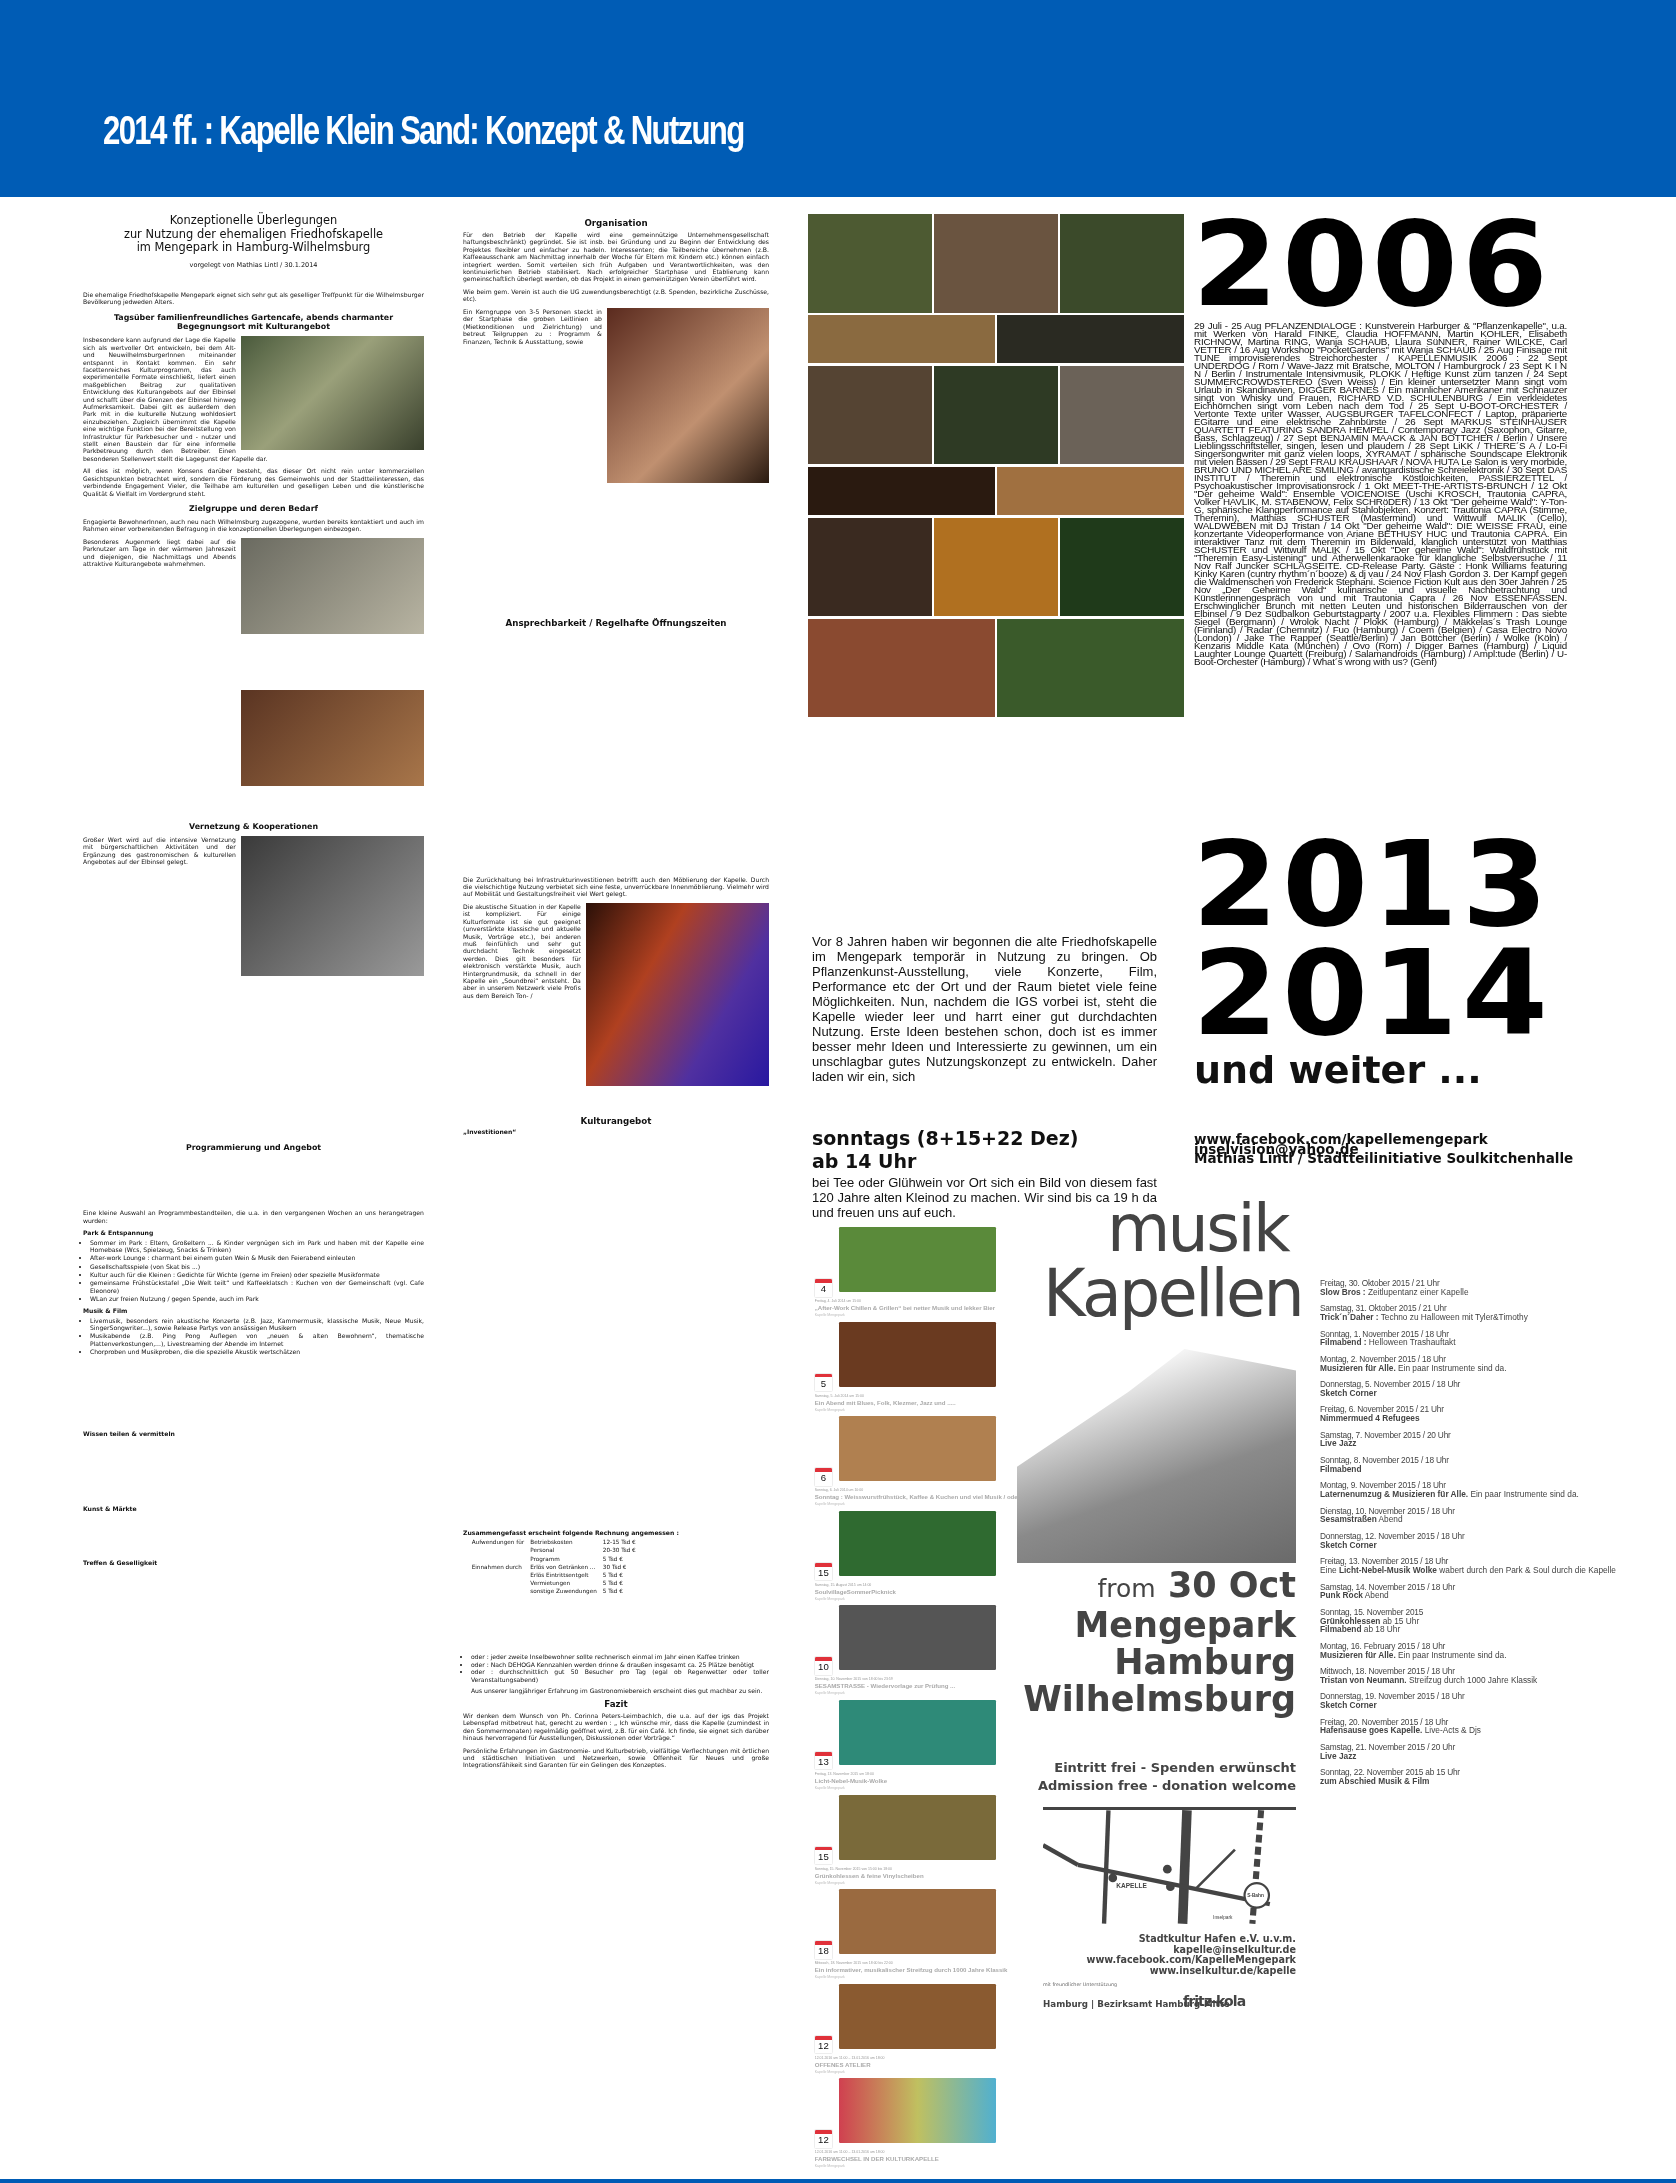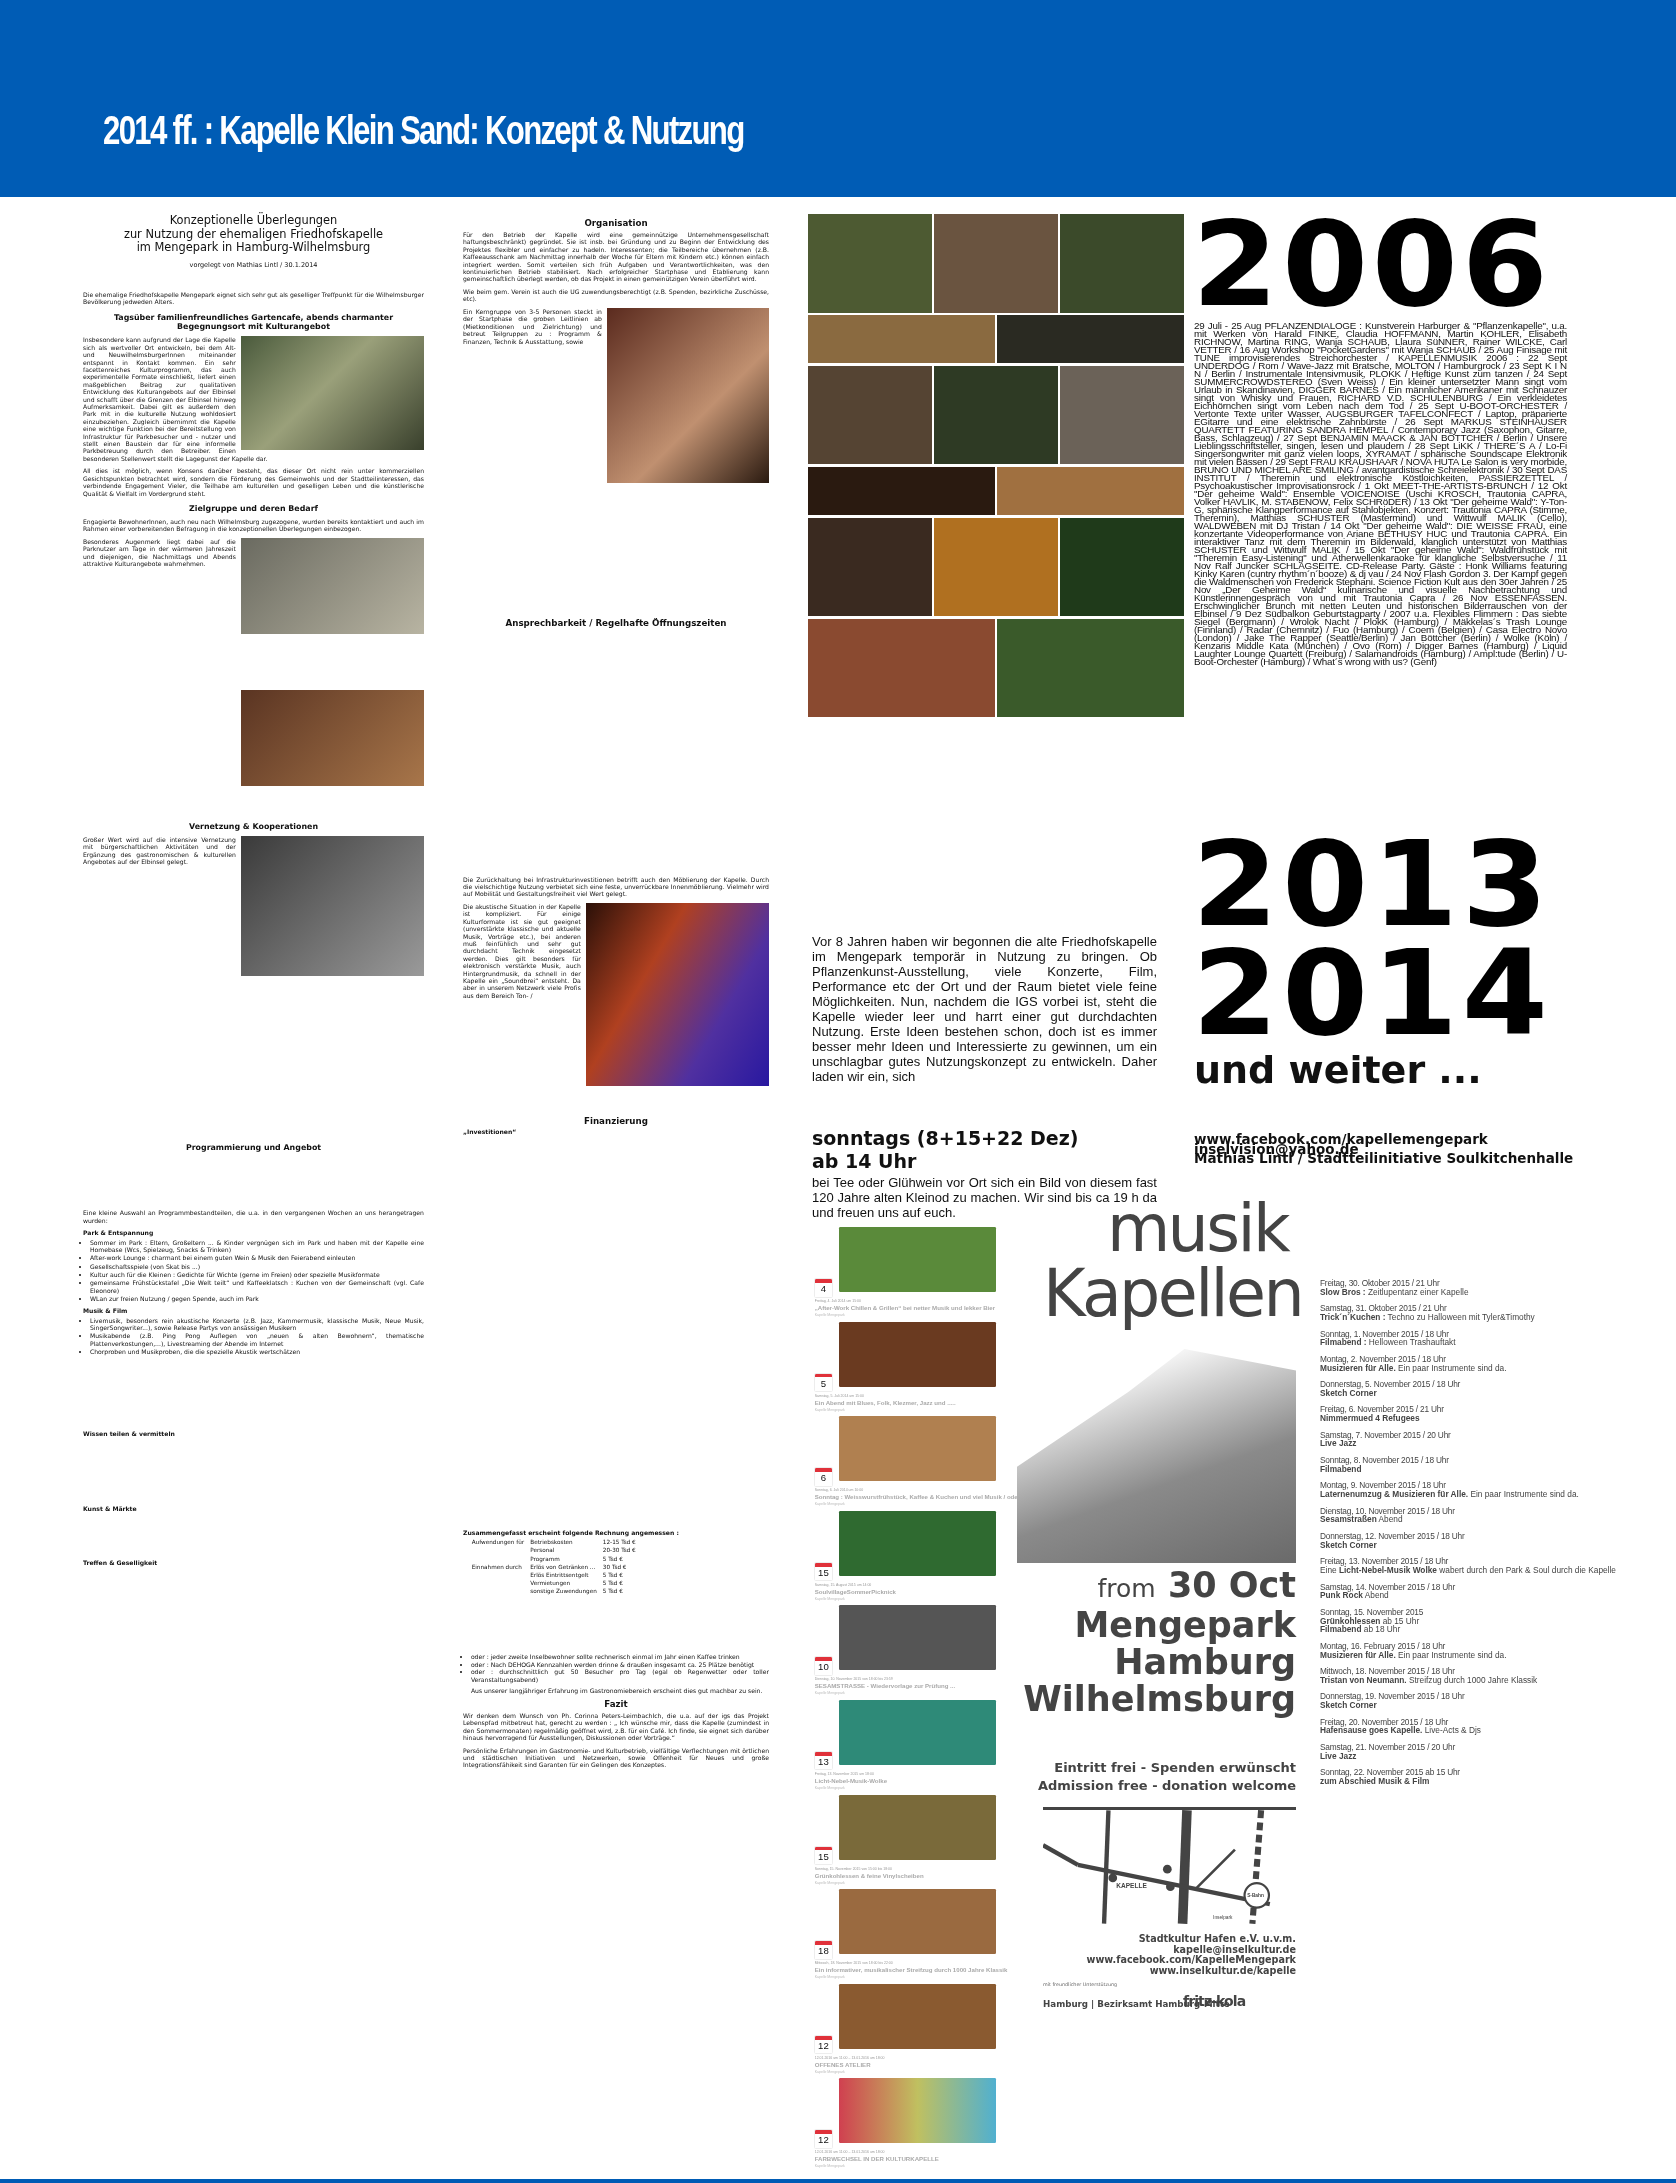--- a/index.html
+++ b/index.html
@@ -138,21 +138,21 @@
   <p>Wie beim gem. Verein ist auch die UG zuwendungsberechtigt (z.B. Spenden, bezirkliche Zuschüsse, etc).</p>
   <div class="photo" style="width:162px;height:175px;background:linear-gradient(135deg,#5a2a1e,#c09070 60%,#2a1a10);"></div>
   <p>Ein Kerngruppe von 3-5 Personen steckt in der Startphase die groben Leitlinien ab (Mietkonditionen und Zielrichtung) und betreut Teilgruppen zu : Programm &amp; Finanzen, Technik &amp; Ausstattung, sowie</p>
   <div style="clear:both;height:127px;"></div>
   <h3>Ansprechbarkeit / Regelhafte Öffnungszeiten</h3>
   <div style="height:245px;"></div>
   <p>Die Zurückhaltung bei Infrastrukturinvestitionen betrifft auch den Möblierung der Kapelle. Durch die vielschichtige Nutzung verbietet sich eine feste, unverrückbare Innenmöblierung. Vielmehr wird auf Mobilität und Gestaltungsfreiheit viel Wert gelegt.</p>
   <div class="photo" style="width:183px;height:183px;background:linear-gradient(120deg,#2a1008,#b04020 35%,#5030a0 70%,#2818a0);"></div>
   <p>Die akustische Situation in der Kapelle ist kompliziert. Für einige Kulturformate ist sie gut geeignet (unverstärkte klassische und aktuelle Musik, Vorträge etc.), bei anderen muß feinfühlich und sehr gut durchdacht Technik eingesetzt werden. Dies gilt besonders für elektronisch verstärkte Musik, auch Hintergrundmusik, da schnell in der Kapelle ein „Soundbrei“ entsteht. Da aber in unserem Netzwerk viele Profis aus dem Bereich Ton- /</p>
   <div style="clear:both;height:22px;"></div>
-  <h3>Finanzierung</h3>
+  <h3>Kulturangebot</h3>
   <h4>„Investitionen“</h4>
   <div style="height:393px;"></div>
   <div style="font-weight:bold;">Zusammengefasst erscheint folgende Rechnung angemessen :</div>
   <table>
     <tbody>
         <tr>
           <td>Aufwendungen für</td>
           <td>Betriebskosten</td>
           <td>12-15 Tsd €</td>
         </tr>
@@ -365,21 +365,21 @@
   <div class="fritz" style="top:797px">fritz-kola</div>
 </div>
 
 <div class="program">
   <div class="item">
       <div class="when">Freitag, 30. Oktober 2015 / 21 Uhr</div>
       <div class="what"><b>Slow Bros :</b><span> Zeitlupentanz einer Kapelle</span></div>
     </div>
   <div class="item">
       <div class="when">Samstag, 31. Oktober 2015 / 21 Uhr</div>
-      <div class="what"><b>Trick´n´Kuchen :</b><span> Techno zu Halloween mit Tyler&amp;Timothy</span></div>
+      <div class="what"><b>Trick´n´Daher :</b><span> Techno zu Halloween mit Tyler&amp;Timothy</span></div>
     </div>
   <div class="item">
       <div class="when">Sonntag, 1. November 2015 / 18 Uhr</div>
       <div class="what"><b>Filmabend :</b><span> Helloween Trashauftakt</span></div>
     </div>
   <div class="item">
       <div class="when">Montag, 2. November 2015 / 18 Uhr</div>
       <div class="what"><b>Musizieren für Alle.</b><span> Ein paar Instrumente sind da.</span></div>
     </div>
   <div class="item">

